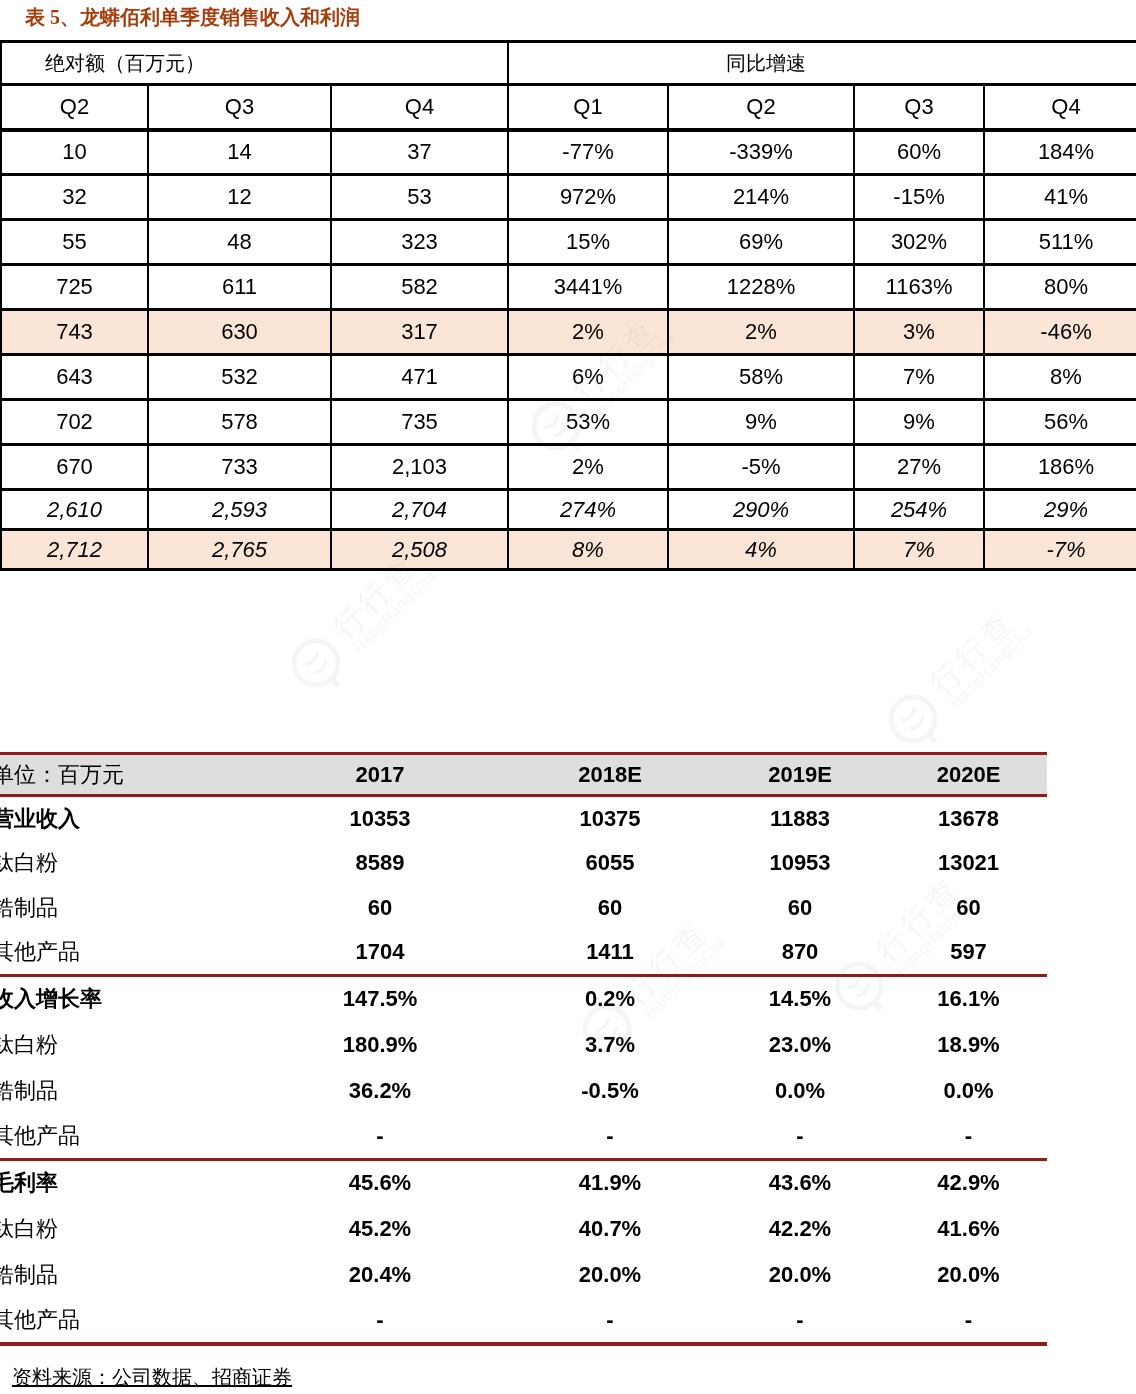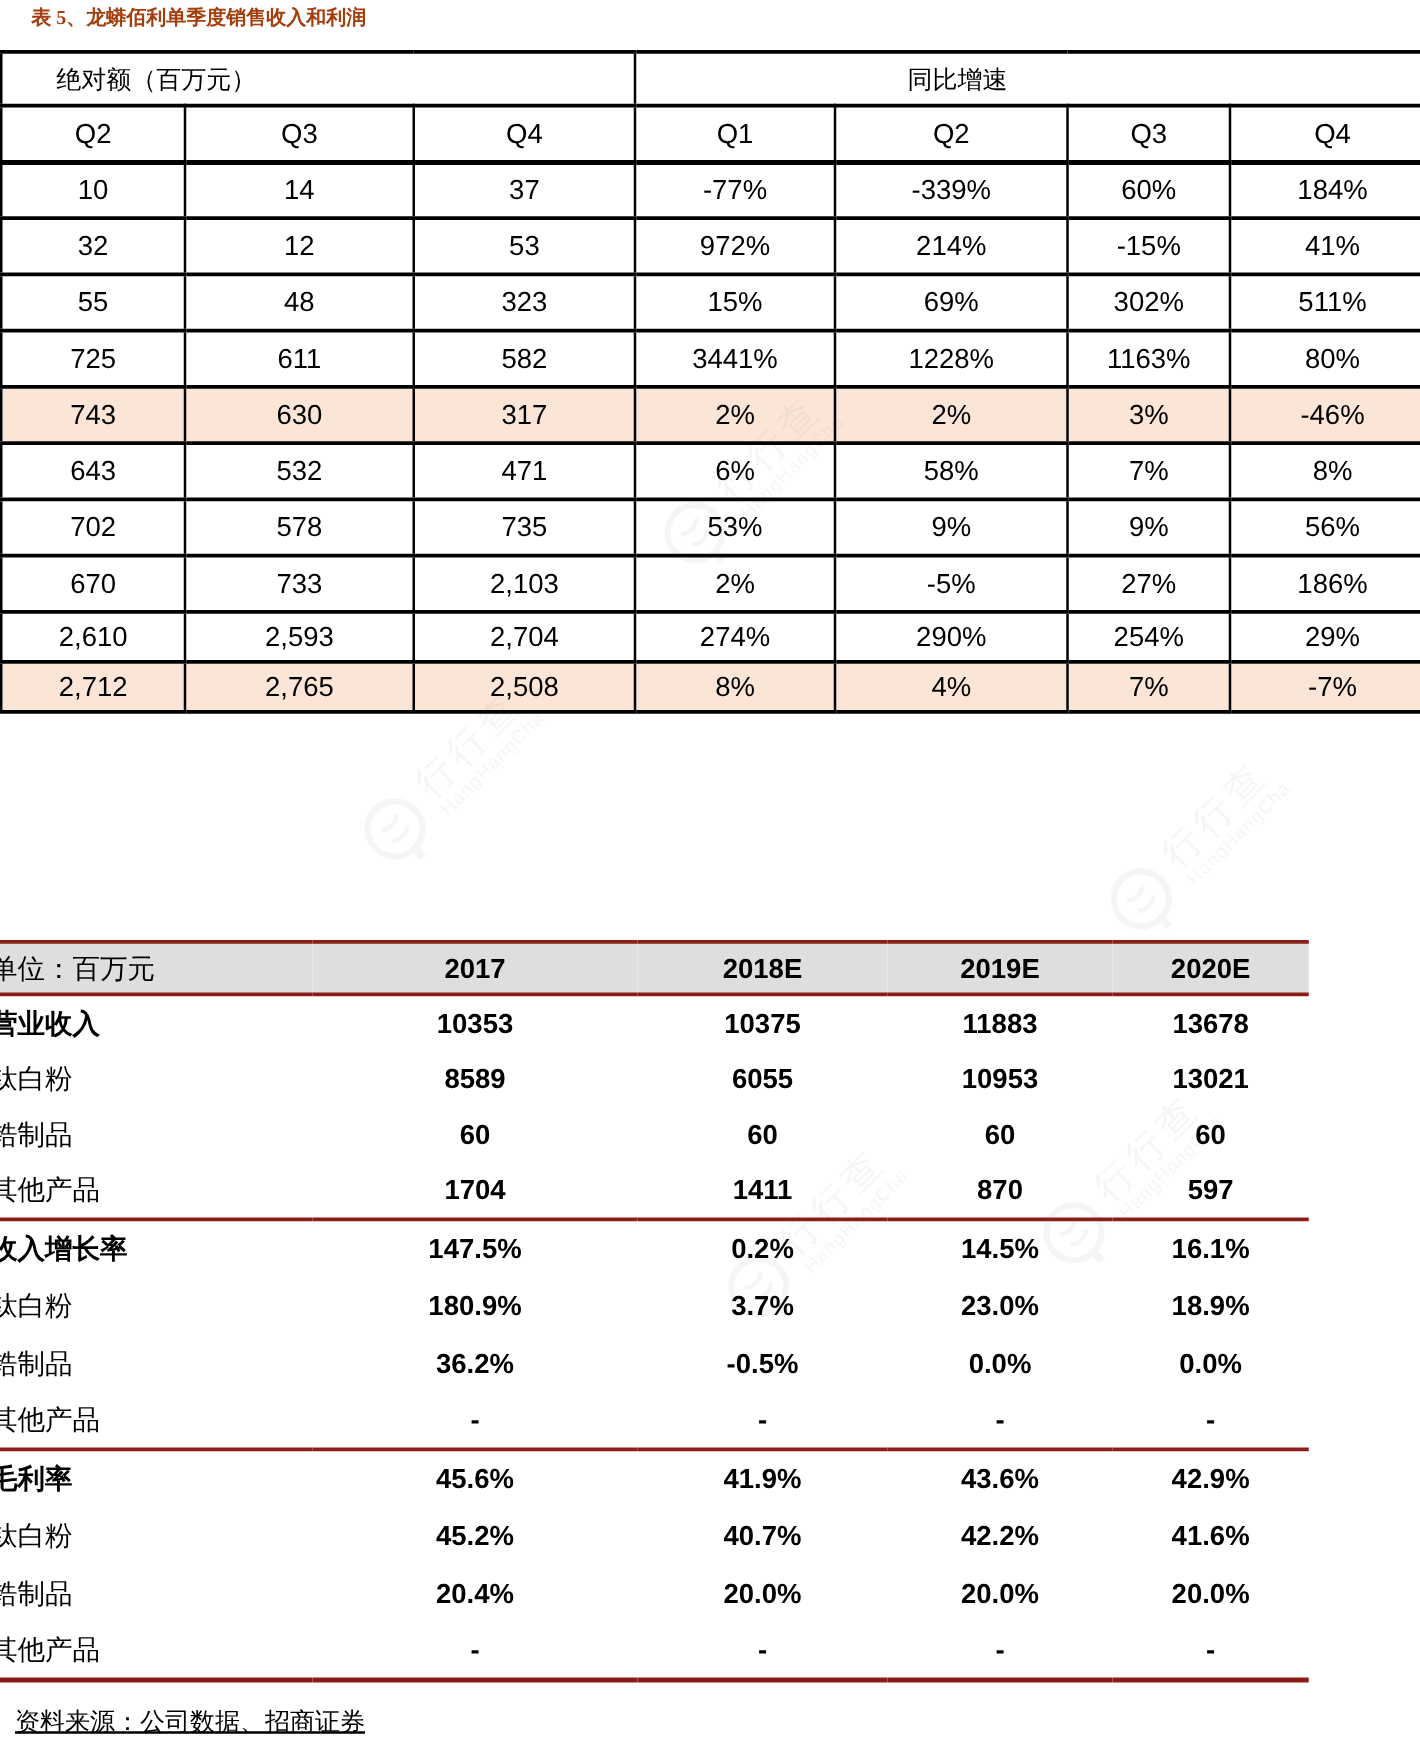--- a/index.html
+++ b/index.html
@@ -10,36 +10,36 @@
     --table5-border:#000000;
   }
   *{margin:0;padding:0;box-sizing:border-box;}
   html,body{background:#fff;}
   body{width:1136px;height:1394px;overflow:hidden;position:relative;
        font-family:"Liberation Sans",sans-serif;color:#000;}
   .page{position:absolute;inset:0;}
 
   
   .tbl-title{position:absolute;font-family:"Liberation Serif",serif;
-    font-weight:700;font-size:16px;color:var(--accent-title);white-space:nowrap;}
+    font-weight:700;font-size:20px;color:var(--accent-title);white-space:nowrap;}
   #t5title{left:25px;top:4px;}
   #t6title{left:26px;top:712px;}
 
   
   #t5{position:absolute;left:0;top:40px;width:1147px;border-collapse:collapse;table-layout:fixed;}
   #t5 th,#t5 td{border:2px solid var(--table5-border);
     border-top-width:3px;border-bottom-width:3px;
     text-align:center;vertical-align:middle;font-weight:400;
     font-size:22px;overflow:hidden;white-space:nowrap;}
   #t5 tr.gh-row th{height:43px;font-family:Liberation Mono, monospace;font-size:20px;}
   #t5 th.gh-left{text-align:left;padding-left:43px;}
   #t5 th.gh-right{padding-right:124px;}
   #t5 tr.q-row th{height:45px;border-bottom-width:4px;}
   #t5 tbody td{height:45px;}
-  #t5 tbody tr.short td{height:40px;}
+  #t5 tbody tr.short td{height:40px;font-style:italic;}
   #t5 tbody tr.hl td{background:var(--highlight-row);}
 
   
   .t6wrap{position:absolute;left:-10px;top:752px;width:1057px;}
   #t6{width:1057px;border-collapse:collapse;table-layout:fixed;
       border-top:3.5px solid var(--t6-border);}
   #t6 thead tr{height:42px;background:var(--header-grey);}
   #t6 thead{border-bottom:3px solid var(--t6-border);}
   #t6 tbody.sec{border-bottom:3.5px solid var(--t6-border);}
   #t6 tbody.sec:last-child{border-bottom:4px solid var(--t6-border);}

